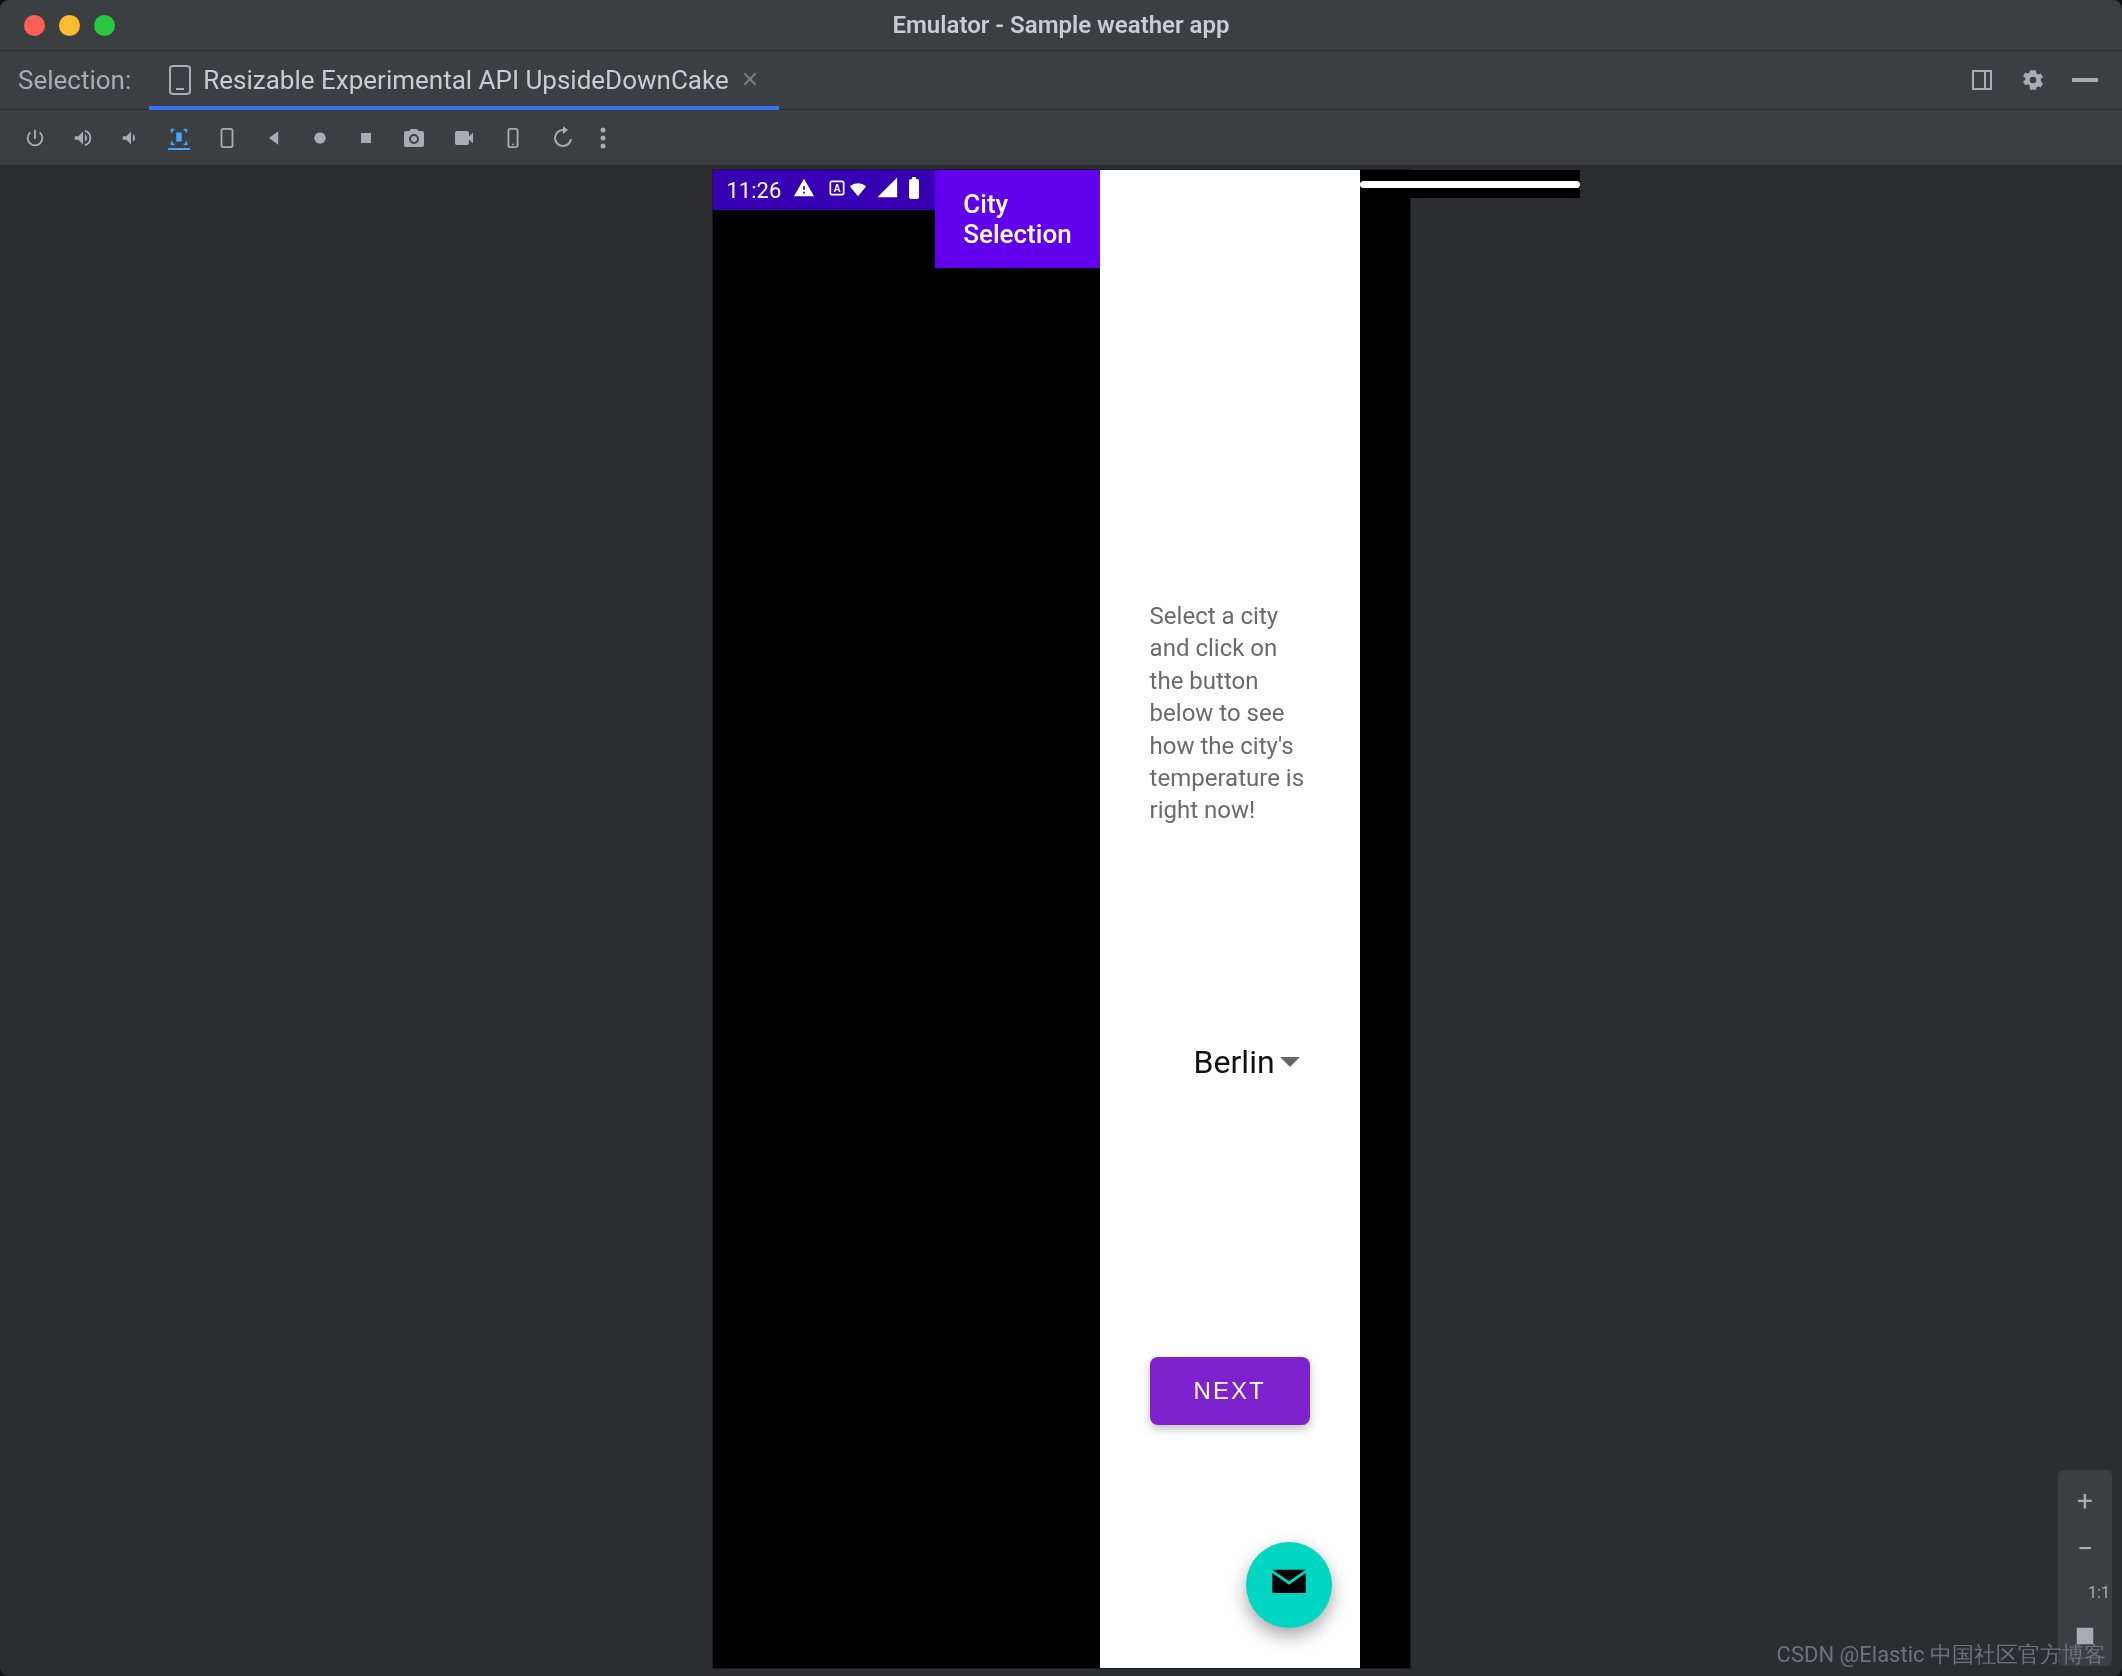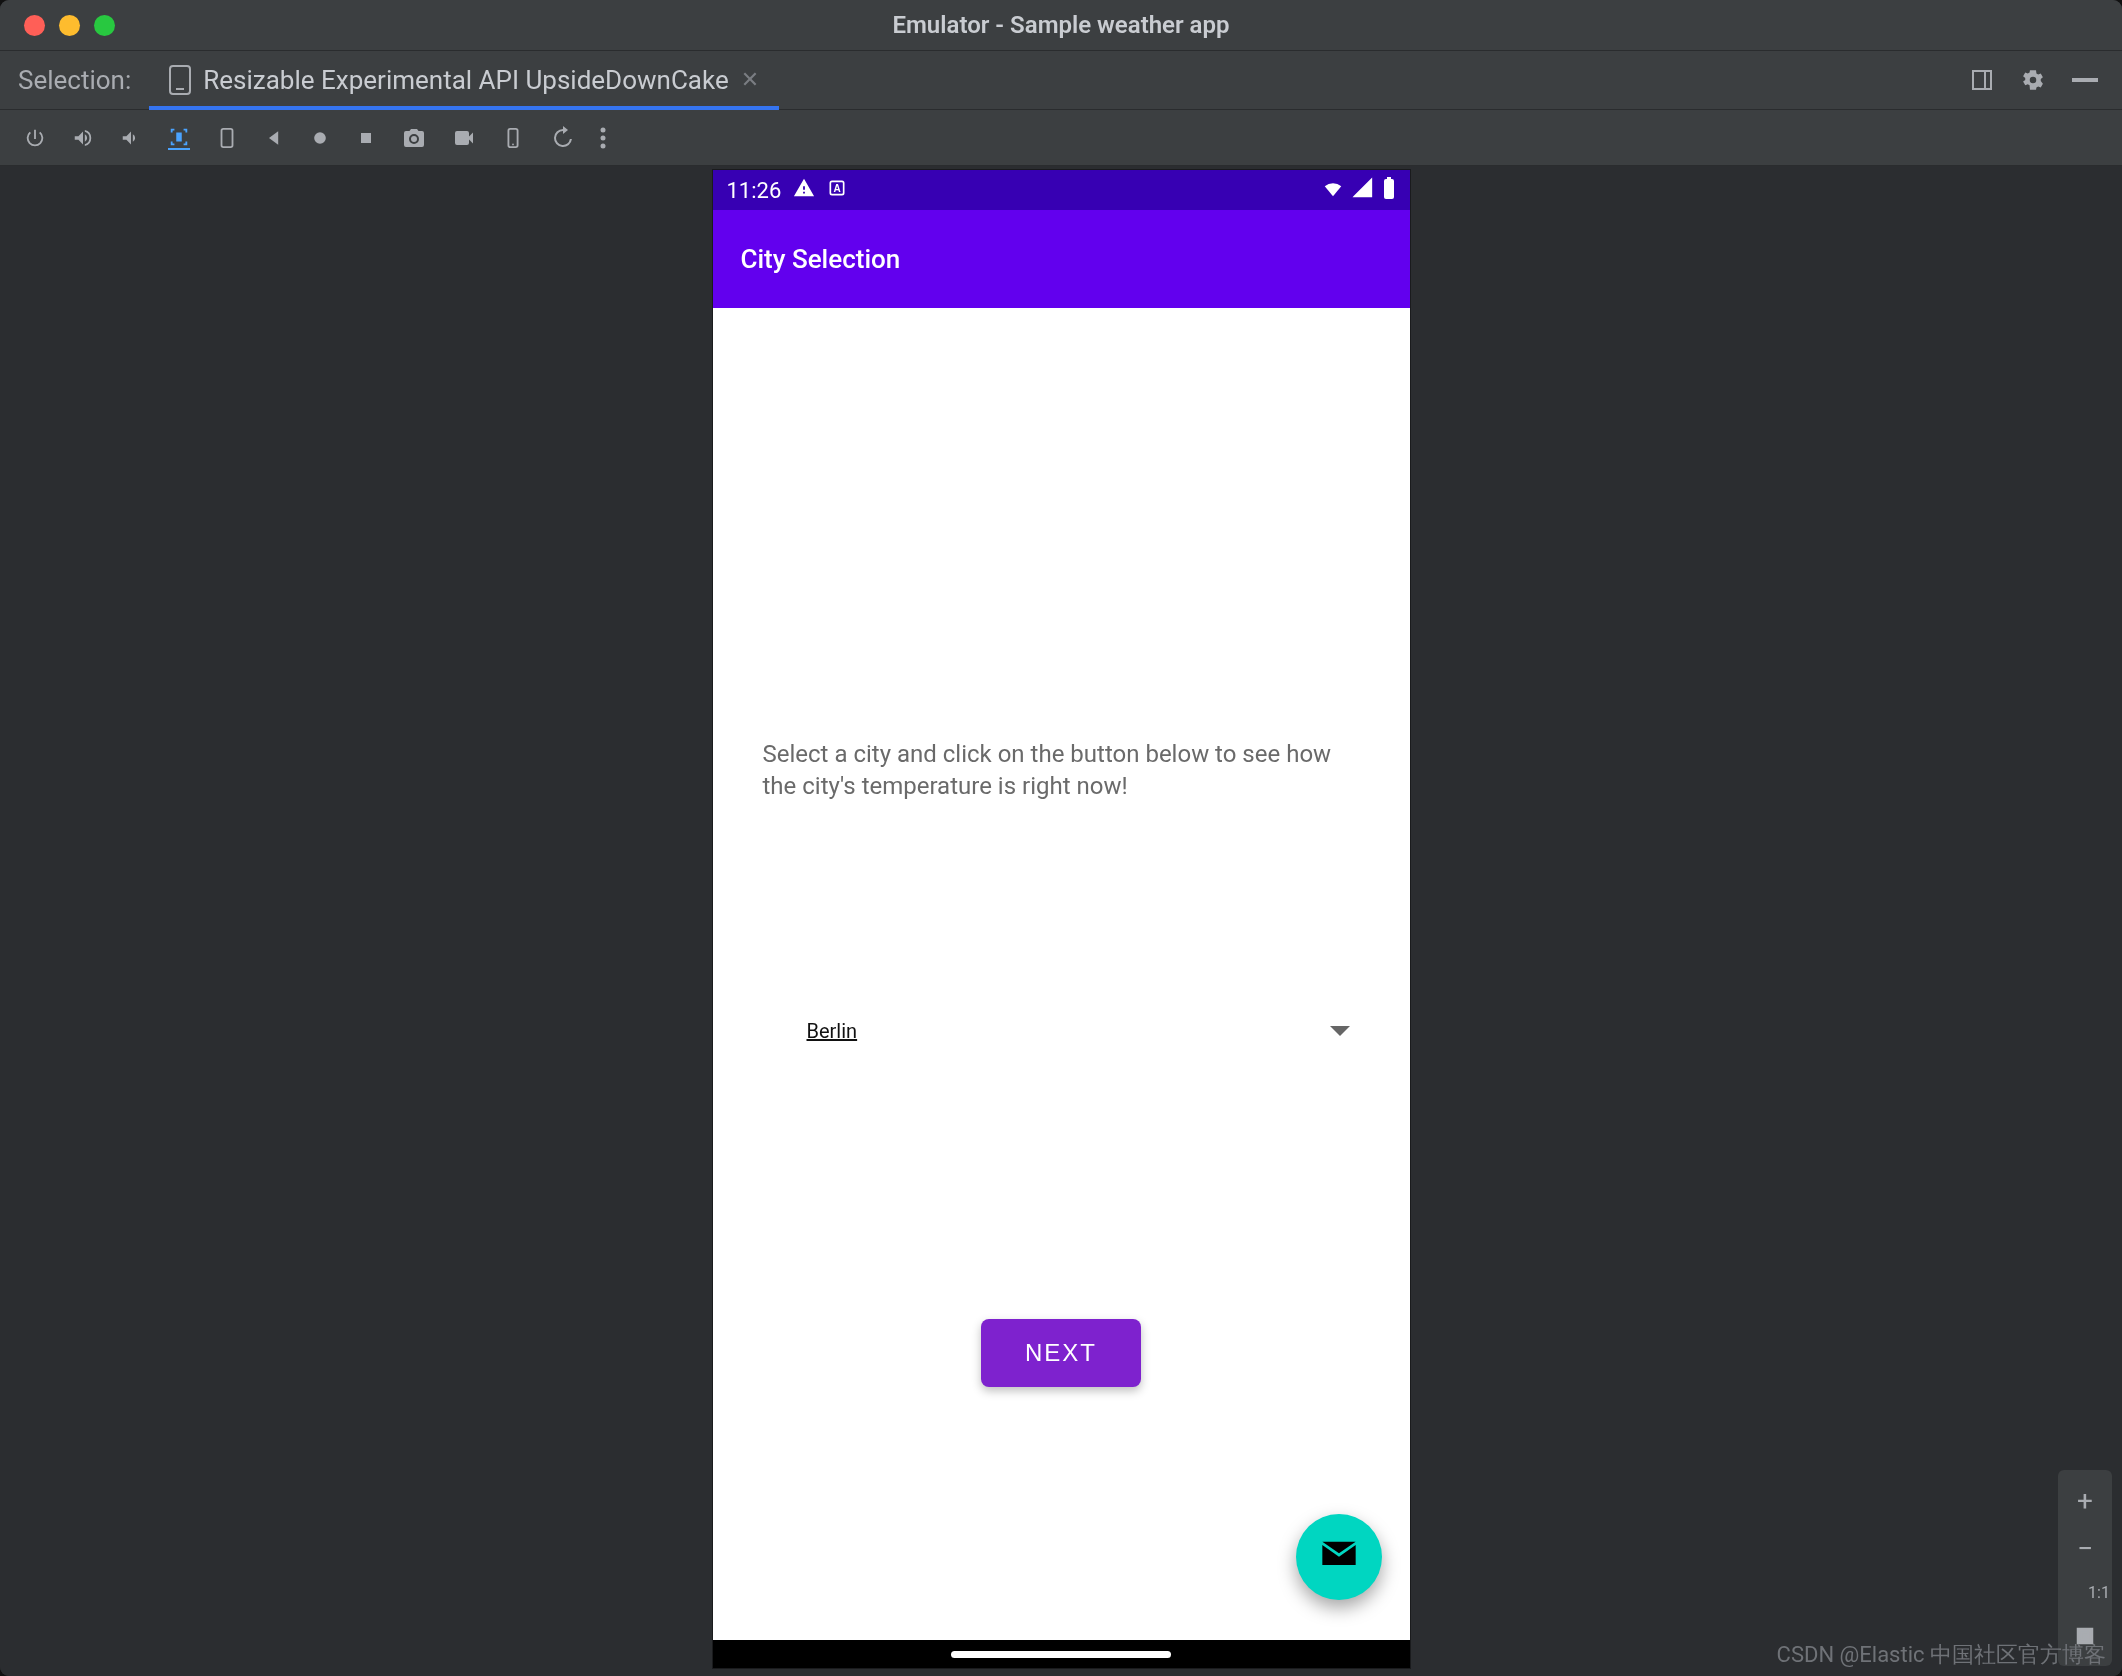--- a/index.html
+++ b/index.html
@@ -33,29 +33,29 @@
 
   
   .stage{flex:1;background:#2b2d30;position:relative;display:flex;align-items:flex-start;justify-content:center;padding-top:4px;}
 
   
   .zoom-panel{position:absolute;right:10px;bottom:10px;width:54px;background:#3c3f41;border-radius:6px;display:flex;flex-direction:column;align-items:center;padding:6px 0;color:#a9acb1;}
   .zoom-panel .zbtn{width:100%;height:48px;display:flex;align-items:center;justify-content:center;font-size:28px;cursor:pointer;}
   .zoom-panel .zlbl{font-size:16px;height:40px;display:flex;align-items:center;justify-content:center;margin-left:28px;}
 
   
-  .phone{width:697px;height:1498px;background:#000;border-radius:0;display:flex;flex-direction:column;box-shadow:0 0 0 1px #1a1b1d;}
+  .phone{width:697px;height:1498px;background:#000;border-radius:0;display:flex;box-shadow:0 0 0 1px #1a1b1d;}
   .status-bar{height:40px;background:#3700b3;display:flex;align-items:center;justify-content:space-between;padding:0 14px;color:#fff;font-size:22px;}
   .status-left{display:flex;align-items:center;gap:12px;}
   .status-right{display:flex;align-items:center;gap:8px;}
   .app-bar{height:98px;background:#6200ee;display:flex;align-items:center;padding:0 28px;color:#fff;font-size:26px;font-weight:500;}
   .app-content{flex:1;background:#fff;display:flex;flex-direction:column;padding:0 50px;position:relative;}
   .help-text{color:#6a6a6a;font-size:24px;line-height:1.35;margin-top:430px;max-width:580px;}
   .city-select{margin-top:200px;display:flex;align-items:center;justify-content:space-between;padding:16px 10px 16px 44px;cursor:pointer;}
-  .city-select-label{color:#111;font-size:20px;text-decoration:underline;}
+  .city-select-label{color:#111;font-size:32px;}
   .city-select-caret{width:0;height:0;border-left:10px solid transparent;border-right:10px solid transparent;border-top:10px solid #666;}
   .next-btn{align-self:center;margin-top:260px;background:#7e22ce;color:#fff;border:none;border-radius:8px;padding:20px 44px;font-size:24px;font-weight:400;letter-spacing:2px;cursor:pointer;box-shadow:0 4px 10px rgba(0,0,0,.25);}
   .fab{position:absolute;right:28px;bottom:40px;width:86px;height:86px;border-radius:50%;background:#00d6c1;display:flex;align-items:center;justify-content:center;cursor:pointer;box-shadow:0 8px 18px rgba(0,0,0,.35);}
   .nav-bar{height:28px;background:#000;display:flex;align-items:center;justify-content:center;}
   .nav-pill{width:220px;height:7px;border-radius:4px;background:#fff;}
 
   
   .watermark{position:absolute;right:16px;bottom:6px;color:#6f7277;font-size:22px;margin-left:20px;}
 
   svg{fill:currentColor;}

